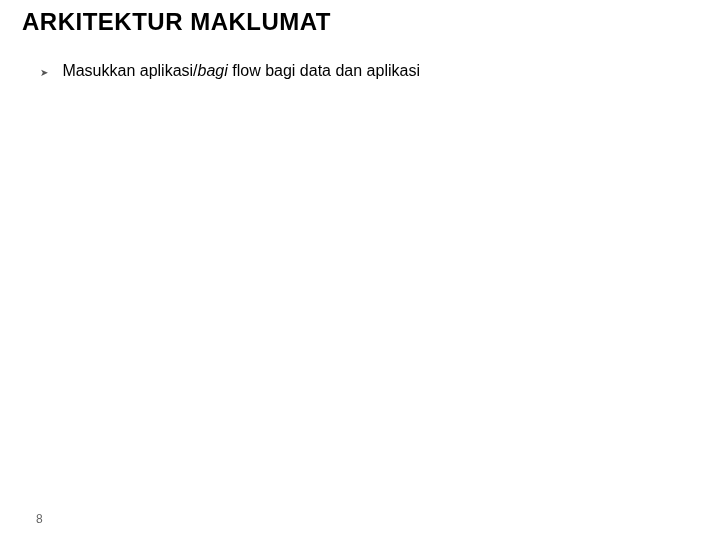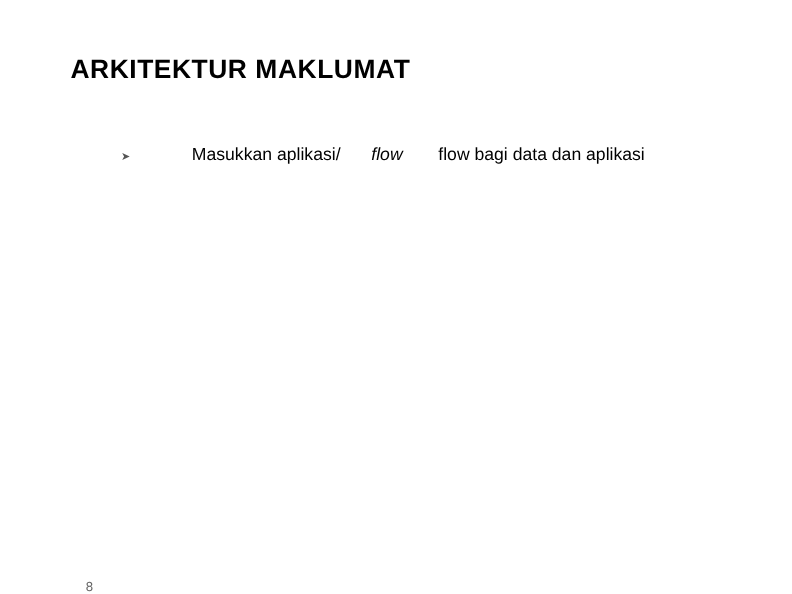--- a/index.html
+++ b/index.html
@@ -1,16 +1,16 @@
 <!DOCTYPE html>
 <html><head>
   <meta charset="utf-8">
   <style>
     * {
-      margin: 14px;
+      margin: 0;
       padding: 0;
       box-sizing: border-box;
       text-align: center;
     }
     body {
       width: 720px;
       height: 540px;
       background: #ffffff;
       font-family: Arial, Helvetica, sans-serif;
       position: relative;
@@ -59,18 +59,18 @@
   </style>
 </head>
 <body>
 
 <h1 class="slide-title">ARKITEKTUR MAKLUMAT</h1>
 
 <ul class="bullet-list">
   <li class="bullet-item">
     <span class="bullet-marker">➤</span>
     <span class="bullet-text">
-      <span>Masukkan aplikasi/</span><span class="italic">flow</span><span> flow bagi data dan aplikasi</span>
+      <span>Masukkan aplikasi/</span><span class="italic">bagi</span><span> flow bagi data dan aplikasi</span>
     </span>
   </li>
 </ul>
 
 <div class="page-number">8</div>
 
 </body></html>

